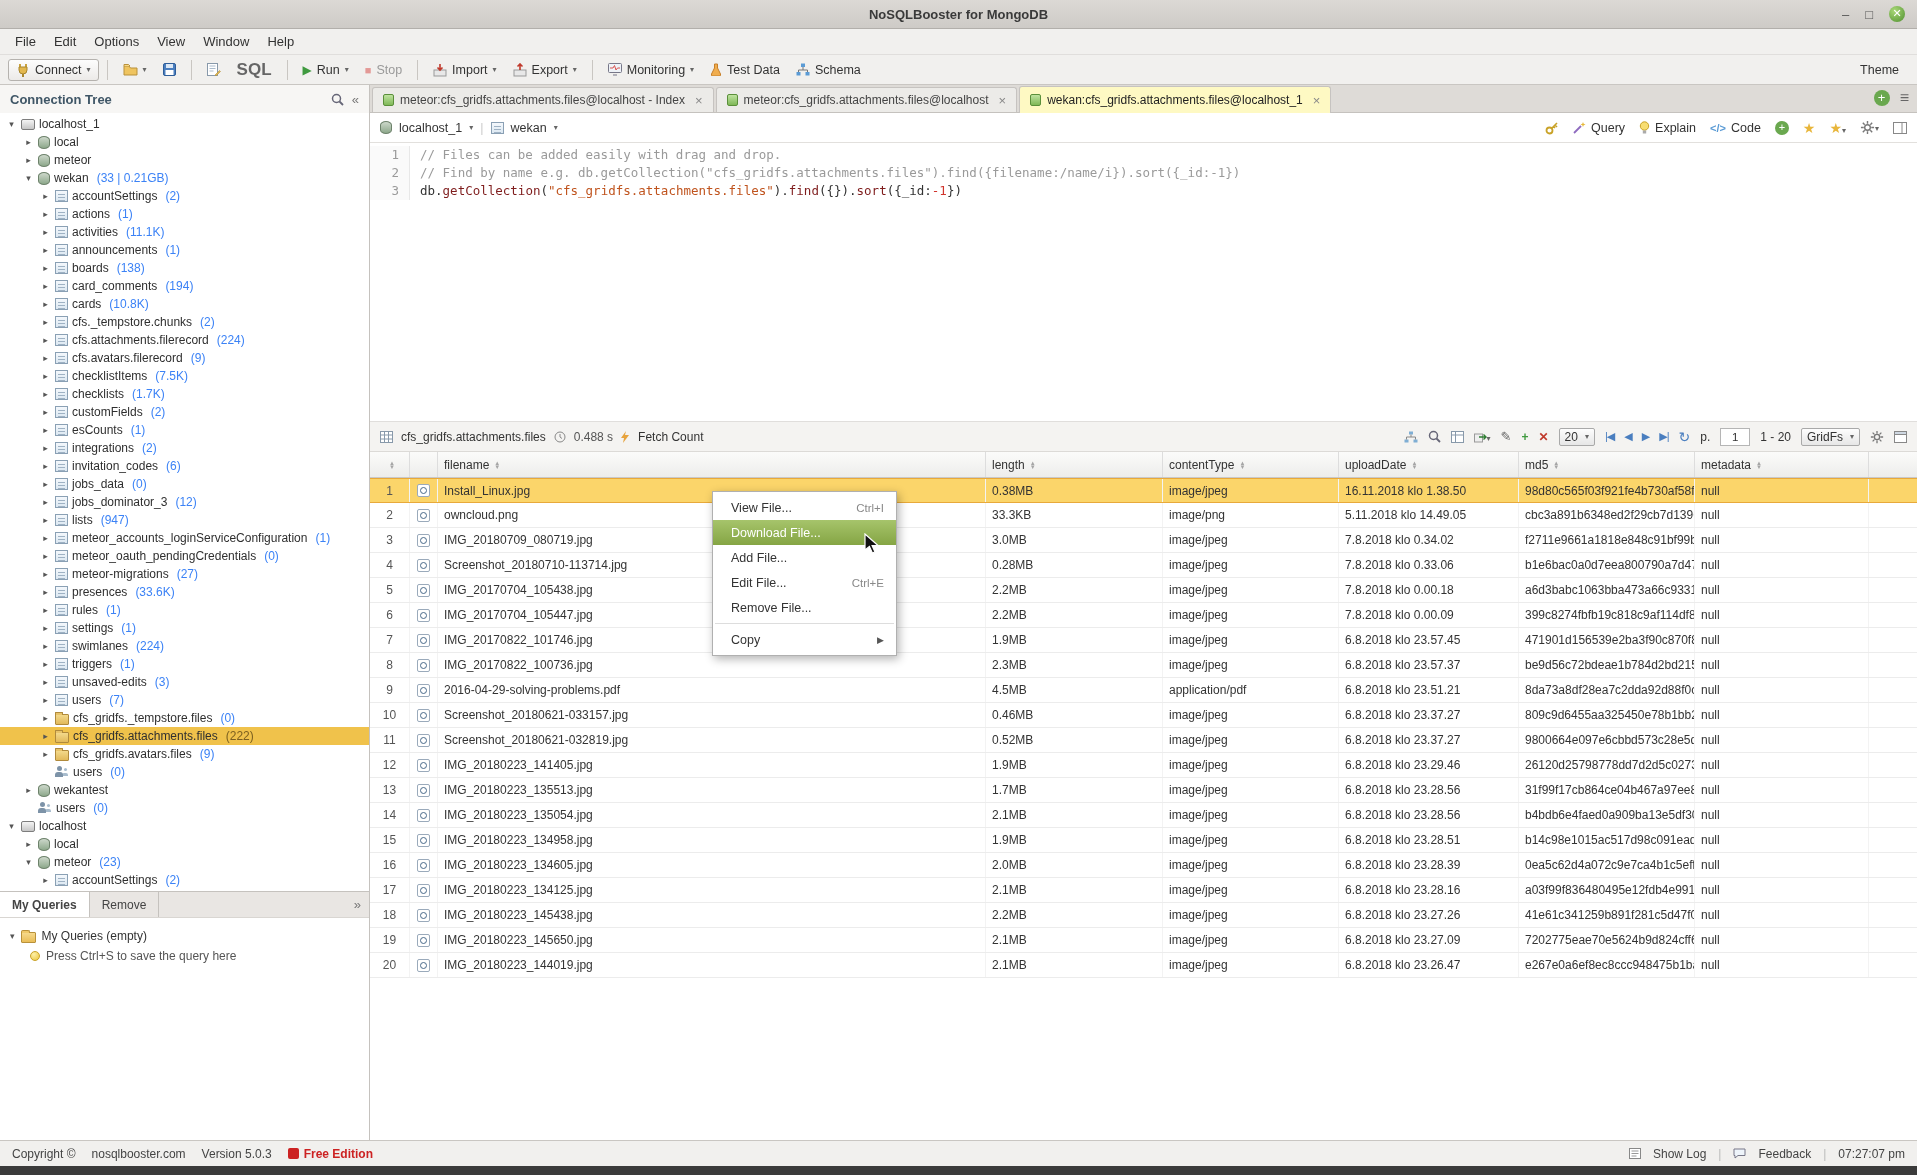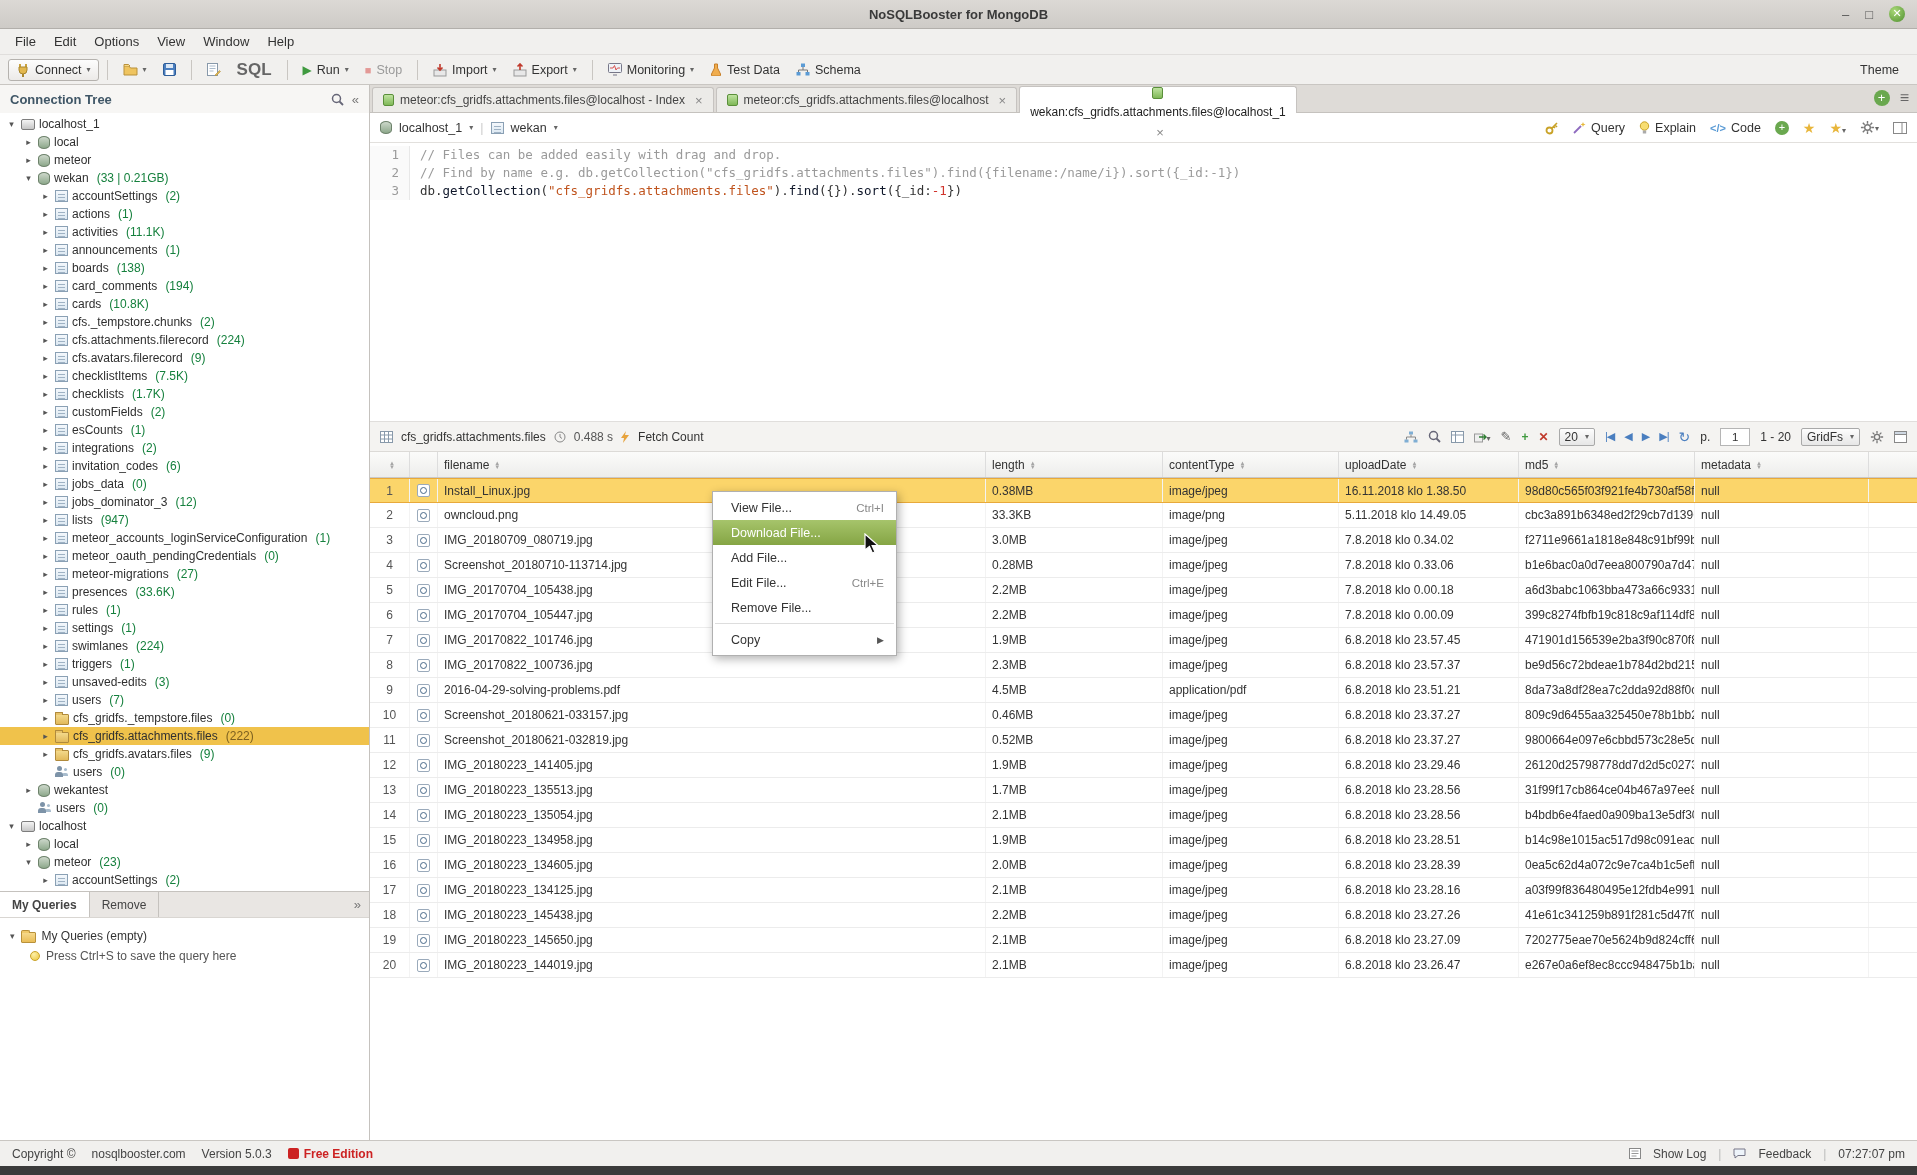--- a/index.html
+++ b/index.html
@@ -42,21 +42,21 @@
 
 
 .sidebar-header { height:28px; display:flex; align-items:center; padding:0 10px; gap:8px;
   color:#3f5666; font-weight:bold; font-size:13px; background:#f7f6f4; }
 .sidebar-header .spacer { flex:1; }
 .chev { color:#777; font-size:13px; font-weight:normal; }
 #tree { flex:1; overflow:hidden; padding-top:2px; font-size:12px; }
 .tree-row { height:18px; display:flex; align-items:center; gap:4px; white-space:nowrap; overflow:hidden; }
 .tree-row .arrow { width:11px; text-align:center; color:#555; font-size:9px; flex:none; }
 .tree-row .tlabel { color:#2f2f2f; }
-.tree-row .tcount { color:#15803d; margin-left:4px; }
+.tree-row .tcount { color:#3b82f6; margin-left:4px; }
 .tree-row.selected { background:#f0c24b; }
 .tree-row.selected .tcount { color:#7c6020; }
 
 .tico-server { width:14px; height:11px; border:1px solid #7d7d7d; border-radius:2px;
   background:linear-gradient(#f4f4f4,#c6c6c6); }
 .tico-database { width:12px; height:13px; background:linear-gradient(#cdd8cb,#8da88b);
   border:1px solid #6d826b; border-radius:6px/4px; }
 .tico-collection { width:13px; height:12px; border:1px solid #8aa0b4;
   background:linear-gradient(#f4f8fc,#dce8f2); position:relative; }
 .tico-collection::before { content:""; position:absolute; left:2px; right:2px; top:3px; height:1px;
@@ -85,21 +85,21 @@
   border:1px solid #b9913a; border-radius:1px; position:relative; margin-top:2px; }
 .folder-ic::before { content:""; position:absolute; top:-3px; left:-1px; width:7px; height:2px;
   background:#efc96a; border:1px solid #b9913a; border-bottom:none; border-radius:2px 2px 0 0; }
 .bulb-ic { width:10px; height:10px; border-radius:50%; background:radial-gradient(circle at 35% 30%, #fdf0a8, #ecc53c);
   border:1px solid #c9a227; }
 
 
 #tabstrip { height:28px; background:#dedbd7; border-bottom:1px solid #c5c2be; display:flex; align-items:flex-end; padding-left:2px; position:relative; }
 .tab { height:25px; display:flex; align-items:center; gap:6px; padding:0 10px; margin-right:2px;
   background:#ecebe8; border:1px solid #c6c3c0; border-bottom:none; border-radius:3px 3px 0 0; color:#444; font-size:12px; }
-.tab.active { background:#ffffff; height:27px; margin-bottom:-1px; z-index:2; color:#222;flex-direction:column; }
+.tab.active { background:#fef9c3; height:27px; margin-bottom:-1px; z-index:2; color:#222; }
 .tab-close { color:#888; margin-left:4px; font-size:13px; }
 .strip-right { position:absolute; right:8px; top:5px; display:flex; gap:10px; align-items:center; }
 .plus-circle { width:16px; height:16px; border-radius:50%; background:#6aa84f; color:#fff; line-height:15px;
   text-align:center; font-size:13px; }
 .hamburger { color:#666; font-size:16px; line-height:14px; }
 
 
 #breadcrumb { height:30px; display:flex; align-items:center; padding:0 10px; gap:7px; border-bottom:1px solid #e2e0dd; font-size:12.5px; }
 .bc-sep { color:#ccc; }
 #breadcrumb .right { margin-left:auto; display:flex; align-items:center; gap:14px; color:#333; }
@@ -107,21 +107,21 @@
 .code-glyph { color:#5b9bd5; font-weight:bold; font-size:11px; }
 .star-glyph { color:#e8b63c; font-size:14px; }
 
 
 #editor { height:279px; position:relative; font-family:"DejaVu Sans Mono", monospace; font-size:12.5px; border-bottom:1px solid #e0dedc; padding-top:3px; }
 .code-line { display:flex; line-height:18px; }
 .gutter { width:40px; flex:none; text-align:right; padding-right:10px; color:#9a9a9a; background:#fafafa; border-right:1px solid #e8e8e8; }
 .code { padding-left:10px; white-space:pre; }
 .cm-comment { color:#9a9a9a; }
 .cm-string { color:#c0541e; }
-.cm-method { color:#0f172a; }
+.cm-method { color:#7f1d1d; }
 .cm-number { color:#d0342c; }
 .cm-plain { color:#333; }
 
 
 #results-toolbar { height:30px; background:#f4f3f1; border-bottom:1px solid #dcdad7; display:flex; align-items:center; padding:0 10px; gap:8px; font-size:12px; }
 #results-toolbar .right { margin-left:auto; display:flex; align-items:center; gap:10px; }
 .time-label { color:#555; }
 .select-box { border:1px solid #a9a9a9; background:linear-gradient(#fdfdfd,#e6e6e6); padding:1px 5px;
   display:inline-flex; gap:7px; align-items:center; font-size:12px; border-radius:2px; }
 .page-box { width:30px; height:18px; border:1px solid #b5b5b5; background:#fff; text-align:center; line-height:17px; font-size:11.5px; }

